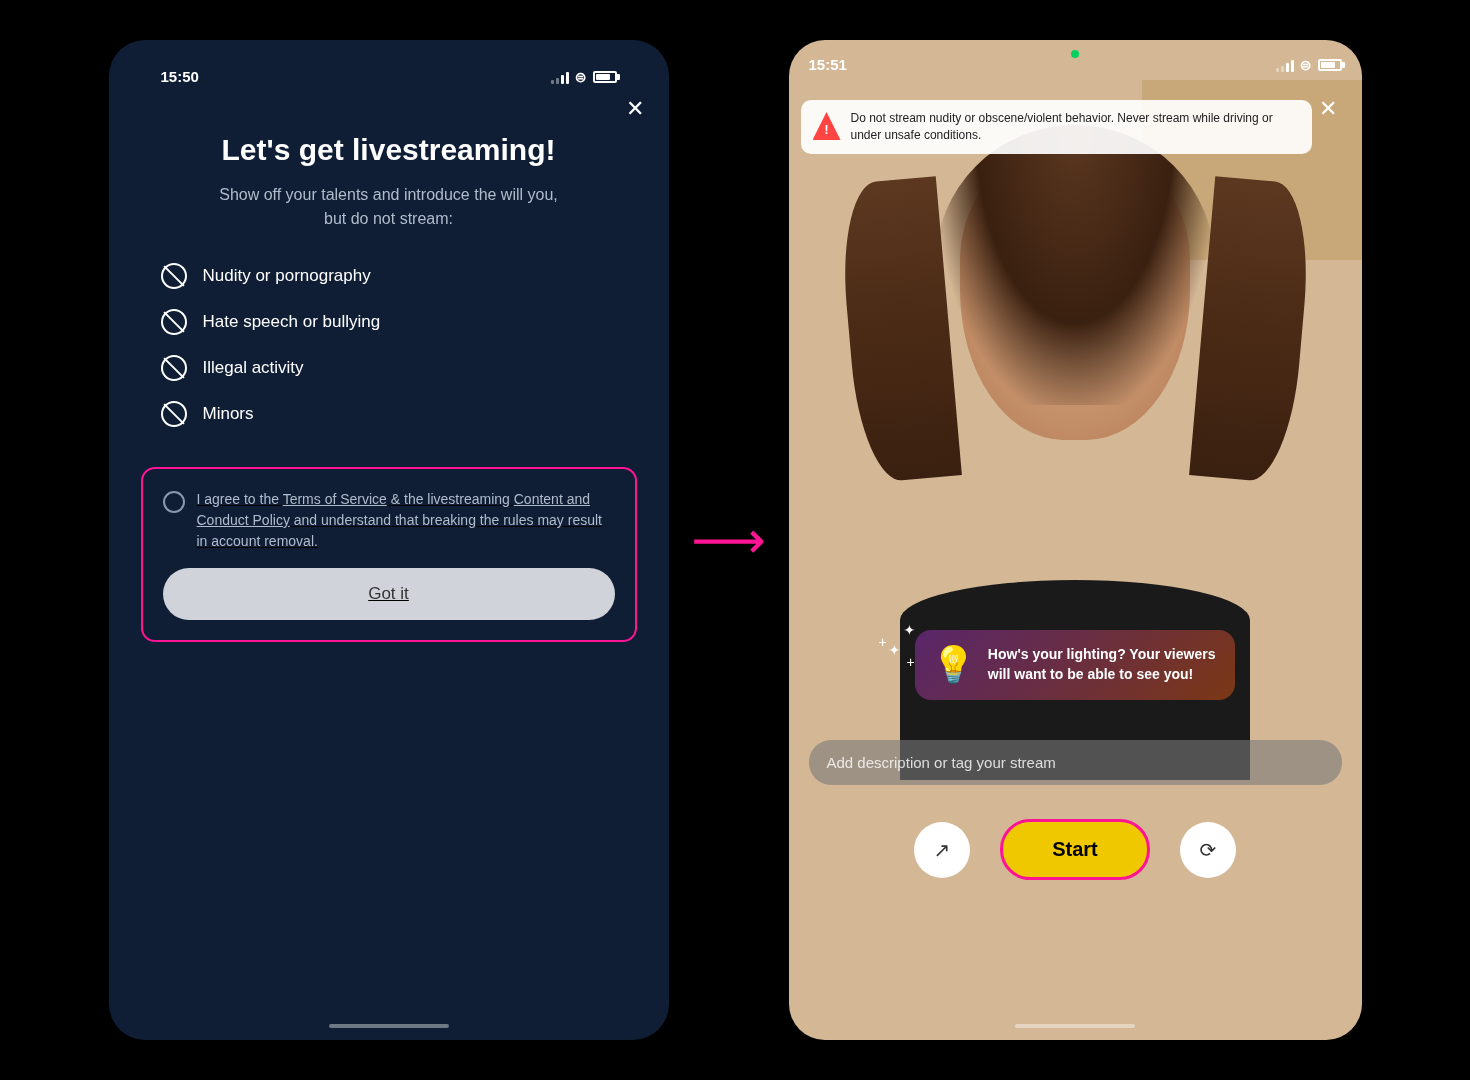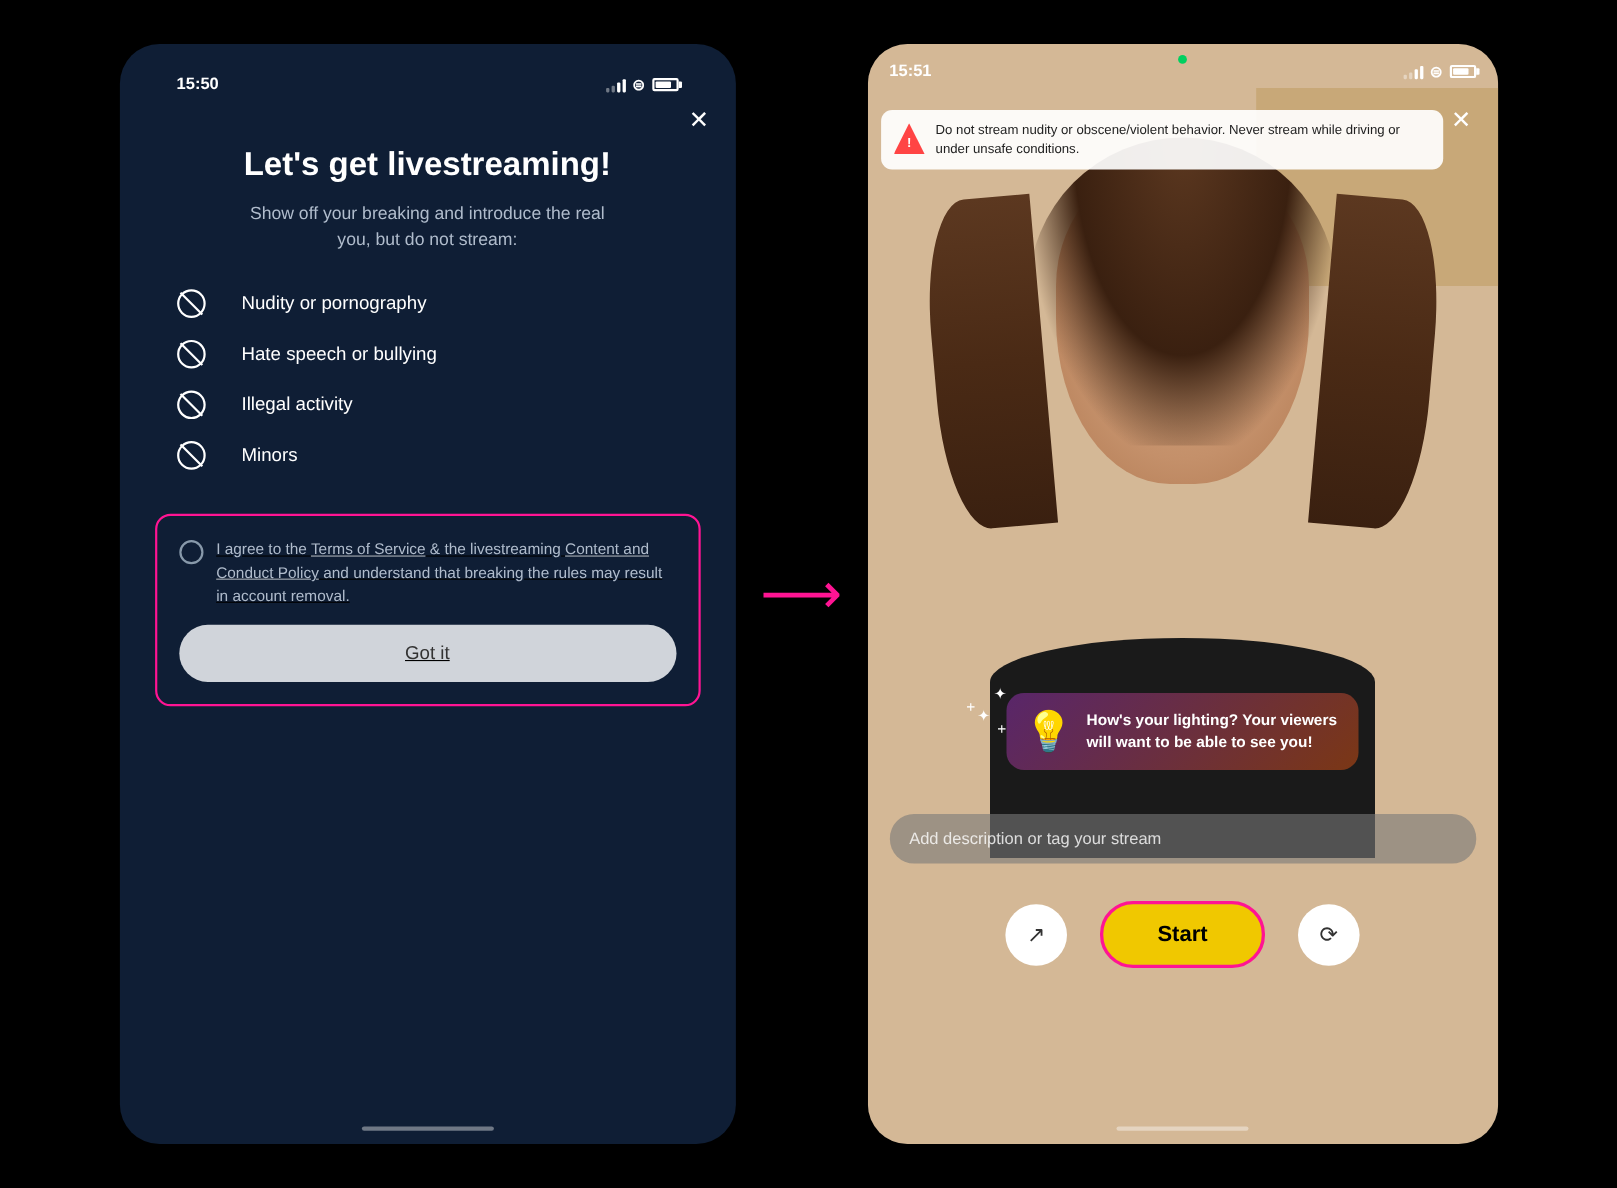--- a/index.html
+++ b/index.html
@@ -144,21 +144,21 @@
       display: flex;
       flex-direction: column;
       gap: 20px;
       margin-bottom: 40px;
       padding-left: 20px;
     }
 
     .rule-item {
       display: flex;
       align-items: center;
-      gap: 33px;
+      gap: 16px;
       color: white;
       font-size: 17px;
     }
 
     .ban-icon {
       width: 26px;
       height: 26px;
       border: 2px solid white;
       border-radius: 50%;
       position: relative;
@@ -538,21 +538,21 @@
           <div class="battery-fill"></div>
         </div>
       </div>
     </div>
 
     <div class="close-btn-left">✕</div>
 
     <div class="left-content">
 
       <h1 class="main-title">Let's get livestreaming!</h1>
-      <p class="subtitle">Show off your breaking and introduce the real you, but do not stream:</p>
+      <p class="subtitle">Show off your talents and introduce the will you, but do not stream:</p>
 
       <div class="rules-list">
         <div class="rule-item">
           <div class="ban-icon"></div>
           <span>Nudity or pornography</span>
         </div>
         <div class="rule-item">
           <div class="ban-icon"></div>
           <span>Hate speech or bullying</span>
         </div>

